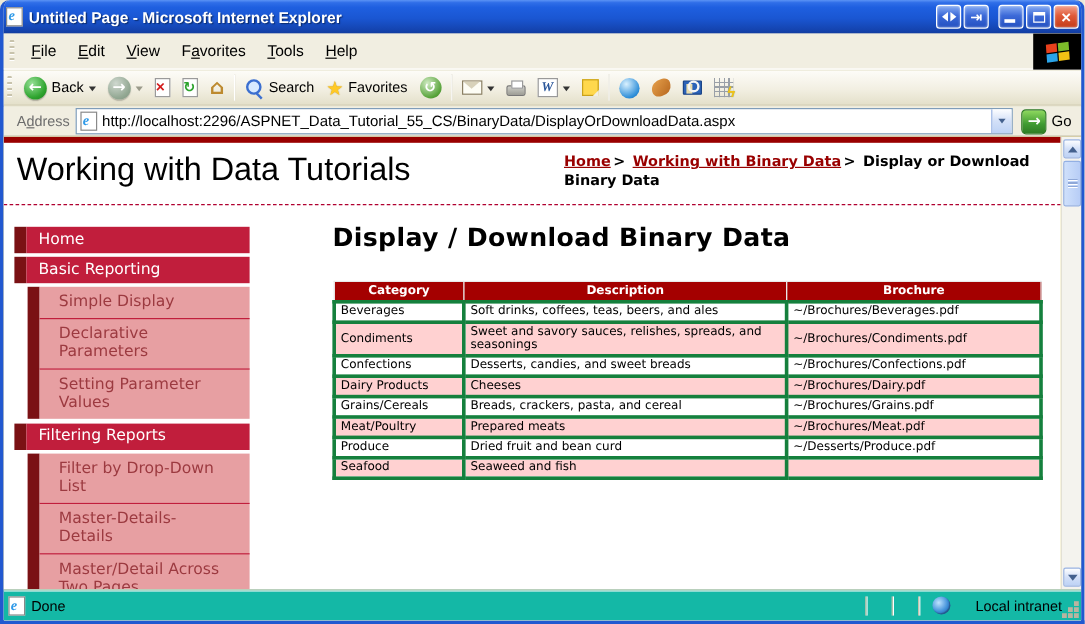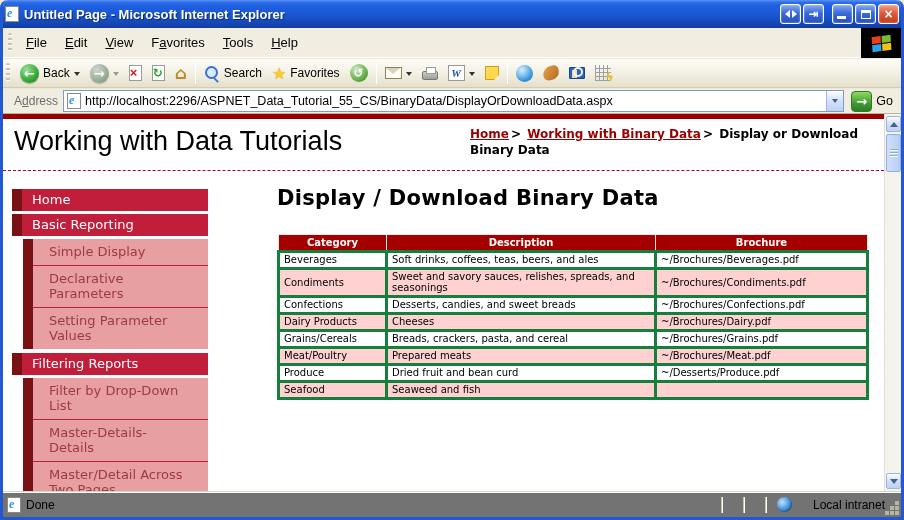--- a/index.html
+++ b/index.html
@@ -165,21 +165,21 @@
     background:linear-gradient(180deg,#fdfeff,#d3e0f8 50%,#bdd2f5); display:flex; align-items:center; justify-content:center; cursor:pointer; }
   .sbtn.up { top:2px; } .sbtn.down { bottom:2px; }
   .sbtn .up-arrow { width:0; height:0; border:4px solid transparent; border-bottom:5px solid #44618e; margin-bottom:4px; }
   .sbtn .down-arrow { width:0; height:0; border:4px solid transparent; border-top:5px solid #44618e; margin-top:4px; }
   .sthumb { position:absolute; left:1px; top:20px; width:15px; height:38px; border:1px solid #93b0e4; border-radius:2px;
     background:linear-gradient(90deg,#cfe0fb,#b7cdf6); cursor:pointer; }
   .sthumb::after { content:""; position:absolute; left:3px; top:14px; width:8px; height:8px;
     background:repeating-linear-gradient(180deg,#8fa8d8 0 1px,#fff 1px 2px,transparent 2px 3px); }
   
   .statusbar {
-    position:absolute; left:0; right:0; bottom:0; height:26px; background:#737373;
+    position:absolute; left:0; right:0; bottom:0; height:26px; background:#14b8a6;
     border-top:1px solid #d8d4c0; box-shadow:inset 0 1px 0 #fff;
     display:flex; align-items:center; padding:0 2px 0 4px; font-size:12px; color:#000;
   }
   .status-left { flex:1; display:flex; align-items:center; gap:5px; }
   .sdiv { width:1px; height:16px; border-left:1px solid #c6c1ab; border-right:1px solid #fff; margin:0 10px; }
   .zone { display:flex; align-items:center; gap:21px; padding-right:14px; }
   .globe { width:15px; height:15px; border-radius:50%; background:radial-gradient(circle at 35% 35%, #bfe4ff, #3f8fd9 55%, #1f5ea8); box-shadow:inset -1px -1px 1px rgba(0,0,0,.3); }
   .gripper { position:absolute; right:2px; bottom:2px; width:4px; height:4px; background:#b9b4a0;
     box-shadow:-5px 0 0 #b9b4a0, 0 -5px 0 #b9b4a0, -10px 0 0 #b9b4a0, 0 -10px 0 #b9b4a0, -5px -5px 0 #b9b4a0; }
 </style>

